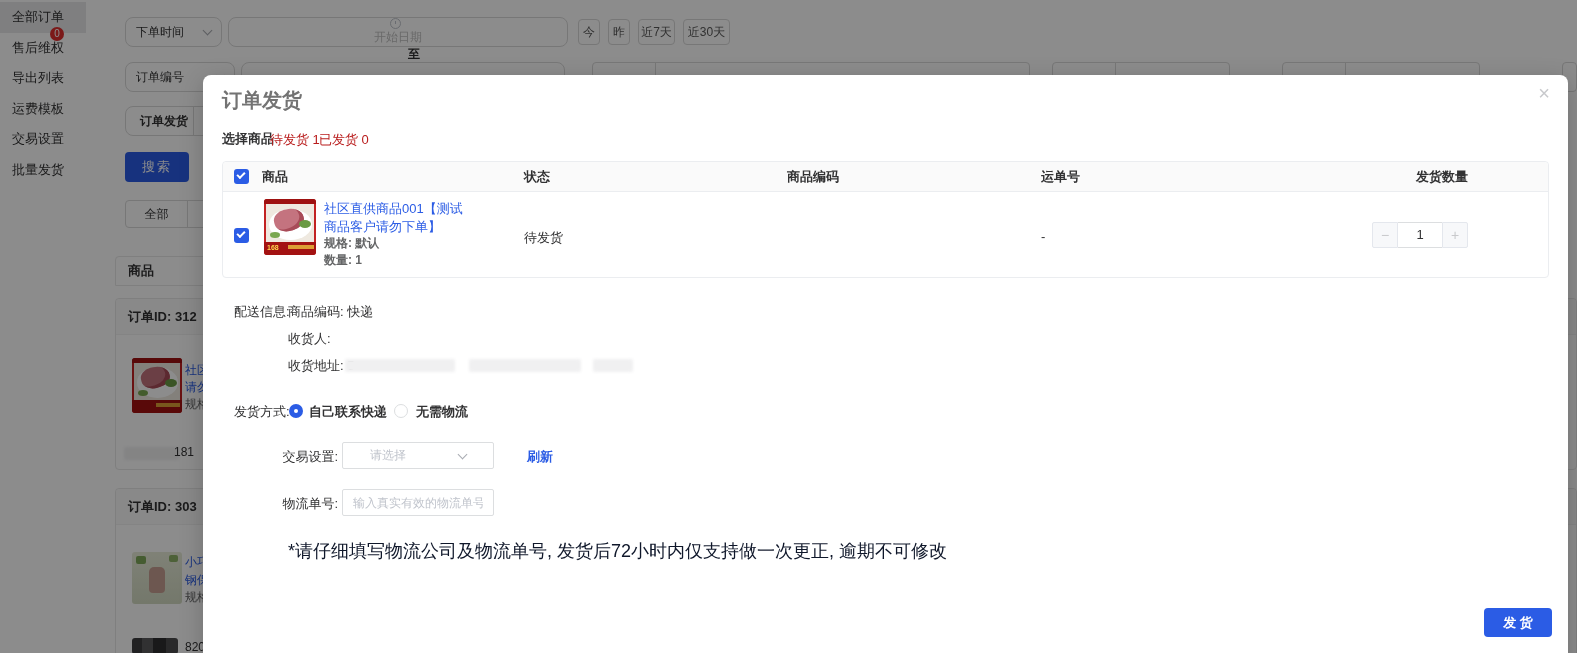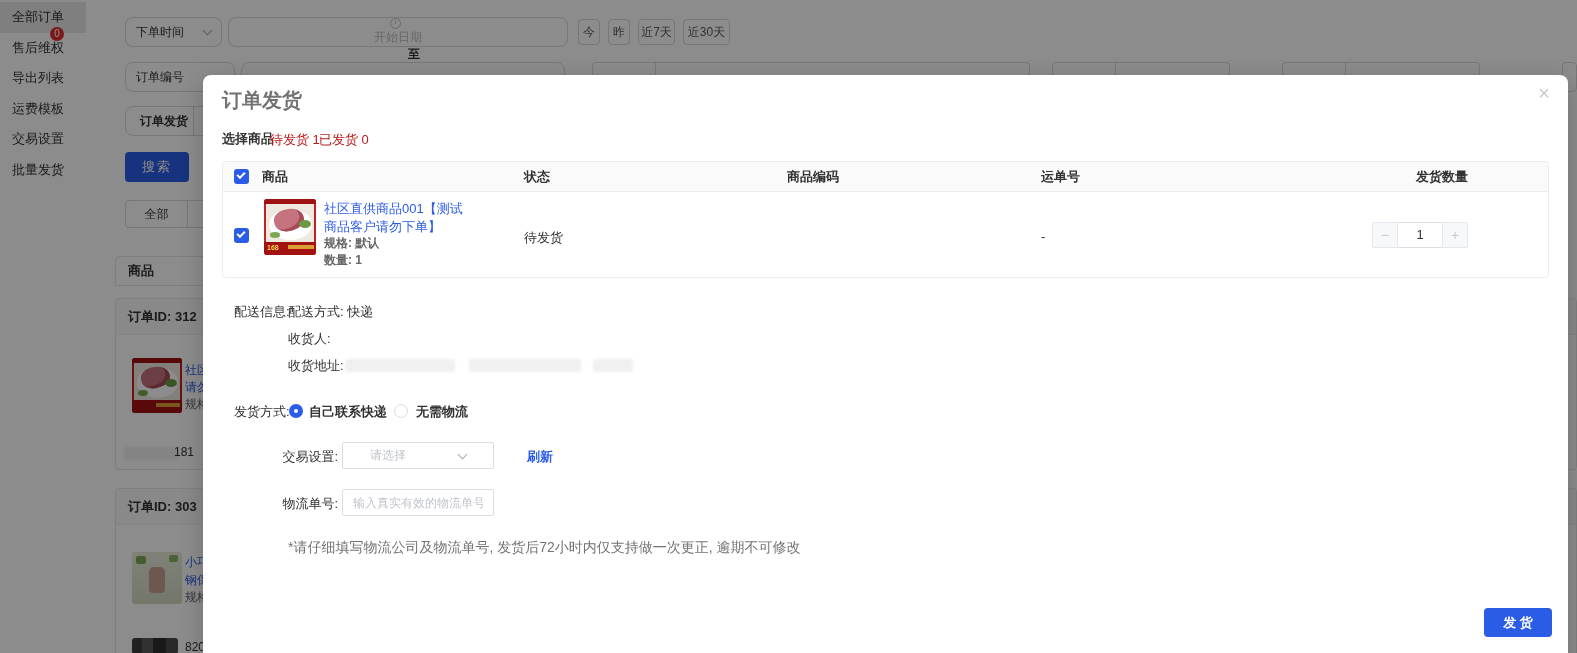--- a/index.html
+++ b/index.html
@@ -80,21 +80,21 @@
   .m-form-label { position:absolute; left:35px; width:100px; text-align:right; font-size:13px; color:#323233; white-space:nowrap; }
   .radio-on { position:absolute; width:14px; height:14px; border-radius:50%; background:#2b5ce5; cursor:pointer; }
   .radio-on::after { content:""; position:absolute; left:5px; top:5px; width:4px; height:4px; border-radius:50%; background:#fff; }
   .radio-off { position:absolute; width:14px; height:14px; border-radius:50%; border:1px solid #dcdee0; background:#fff; cursor:pointer; }
   .opt-label { position:absolute; font-size:13px; font-weight:600; color:#323233; cursor:pointer; }
   .m-select { position:absolute; left:139px; top:367px; width:152px; height:27px; border:1px solid #dcdee0; border-radius:2px; background:#fff; display:flex; align-items:center; justify-content:space-between; padding:0 27px; cursor:pointer; }
   .m-select .ph { font-size:12px; color:#c0c4cc; }
   .refresh { position:absolute; left:324px; top:373px; font-size:13px; font-weight:600; color:#2b5ce5; cursor:pointer; }
   .m-input { position:absolute; left:139px; top:414px; width:152px; height:27px; border:1px solid #dcdee0; border-radius:2px; font-size:12px; padding:0 10px; color:#323233; outline:none; }
   .m-input::placeholder { color:#c0c4cc; }
-  .m-note { position:absolute; left:85px; top:464px; font-size:14px; color:#737373; }
+  .m-note { position:absolute; left:85px; top:464px; font-size:18px; color:#0f172a; }
   .m-submit { position:absolute; left:1281px; top:533px; width:68px; height:29px; background:#2b5ce5; color:#fff; border:none; border-radius:4px; font-size:13px; font-weight:600; text-align:center; line-height:29px; cursor:pointer; }
 </style>
 </head>
 <body>
 
 <div class="screen">
 
   <aside class="abs sidebar">
     <div class="sb-item active"><span>全部订单</span></div>
     <div class="sb-item">
@@ -230,21 +230,21 @@
         <span style="position:absolute;left:818px;top:37px;">-</span>
         <div class="stepper">
           <div class="step-btn minus">−</div>
           <div class="step-val">1</div>
           <div class="step-btn plus">+</div>
         </div>
       </div>
     </div>
 
     <span class="m-label" style="left:31px;top:228px;">配送信息:</span>
-    <span class="m-label" style="left:85px;top:228px;">配送方式: 快递</span>
+    <span class="m-label" style="left:85px;top:228px;">商品编码: 快递</span>
     <span class="m-label" style="left:85px;top:255px;">收货人:</span>
     <span class="m-label" style="left:85px;top:282px;">收货地址: 5</span>
     <span class="blurb" style="left:142px;top:284px;width:110px;"></span>
     <span class="blurb" style="left:266px;top:284px;width:112px;"></span>
     <span class="blurb" style="left:390px;top:284px;width:40px;"></span>
 
     <span class="m-label" style="left:31px;top:328px;">发货方式:</span>
     <span class="radio-on" style="left:86px;top:329px;"></span>
     <span class="opt-label" style="left:106px;top:328px;">自己联系快递</span>
     <span class="radio-off" style="left:191px;top:329px;"></span>

